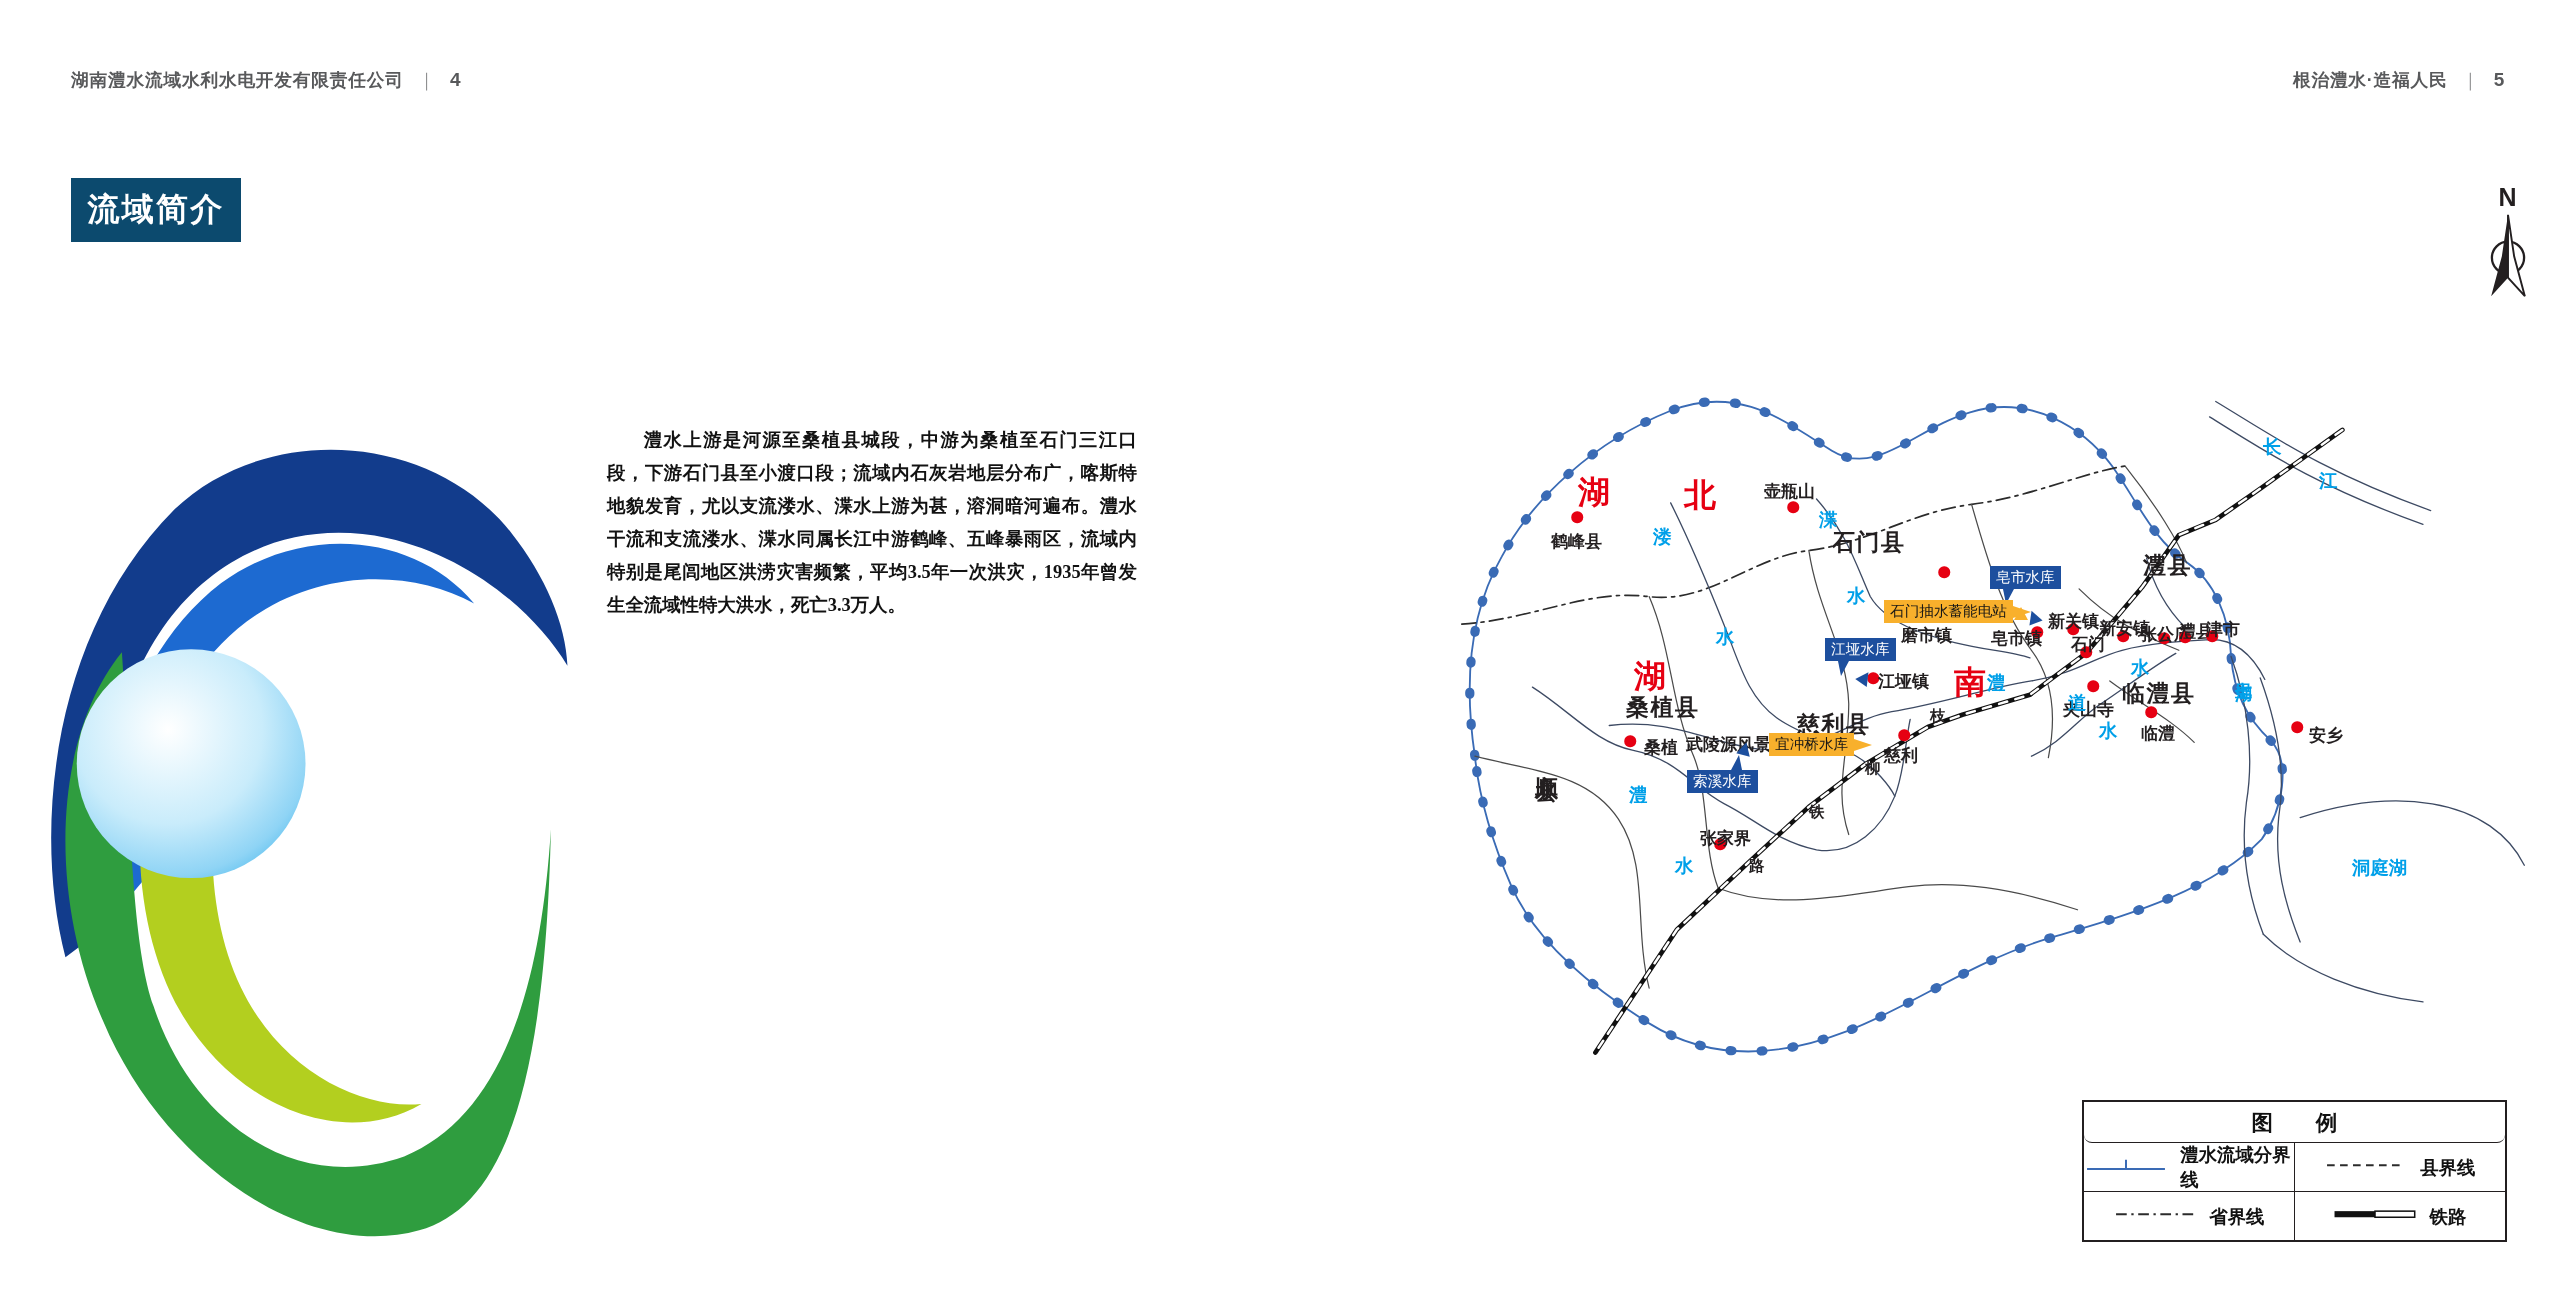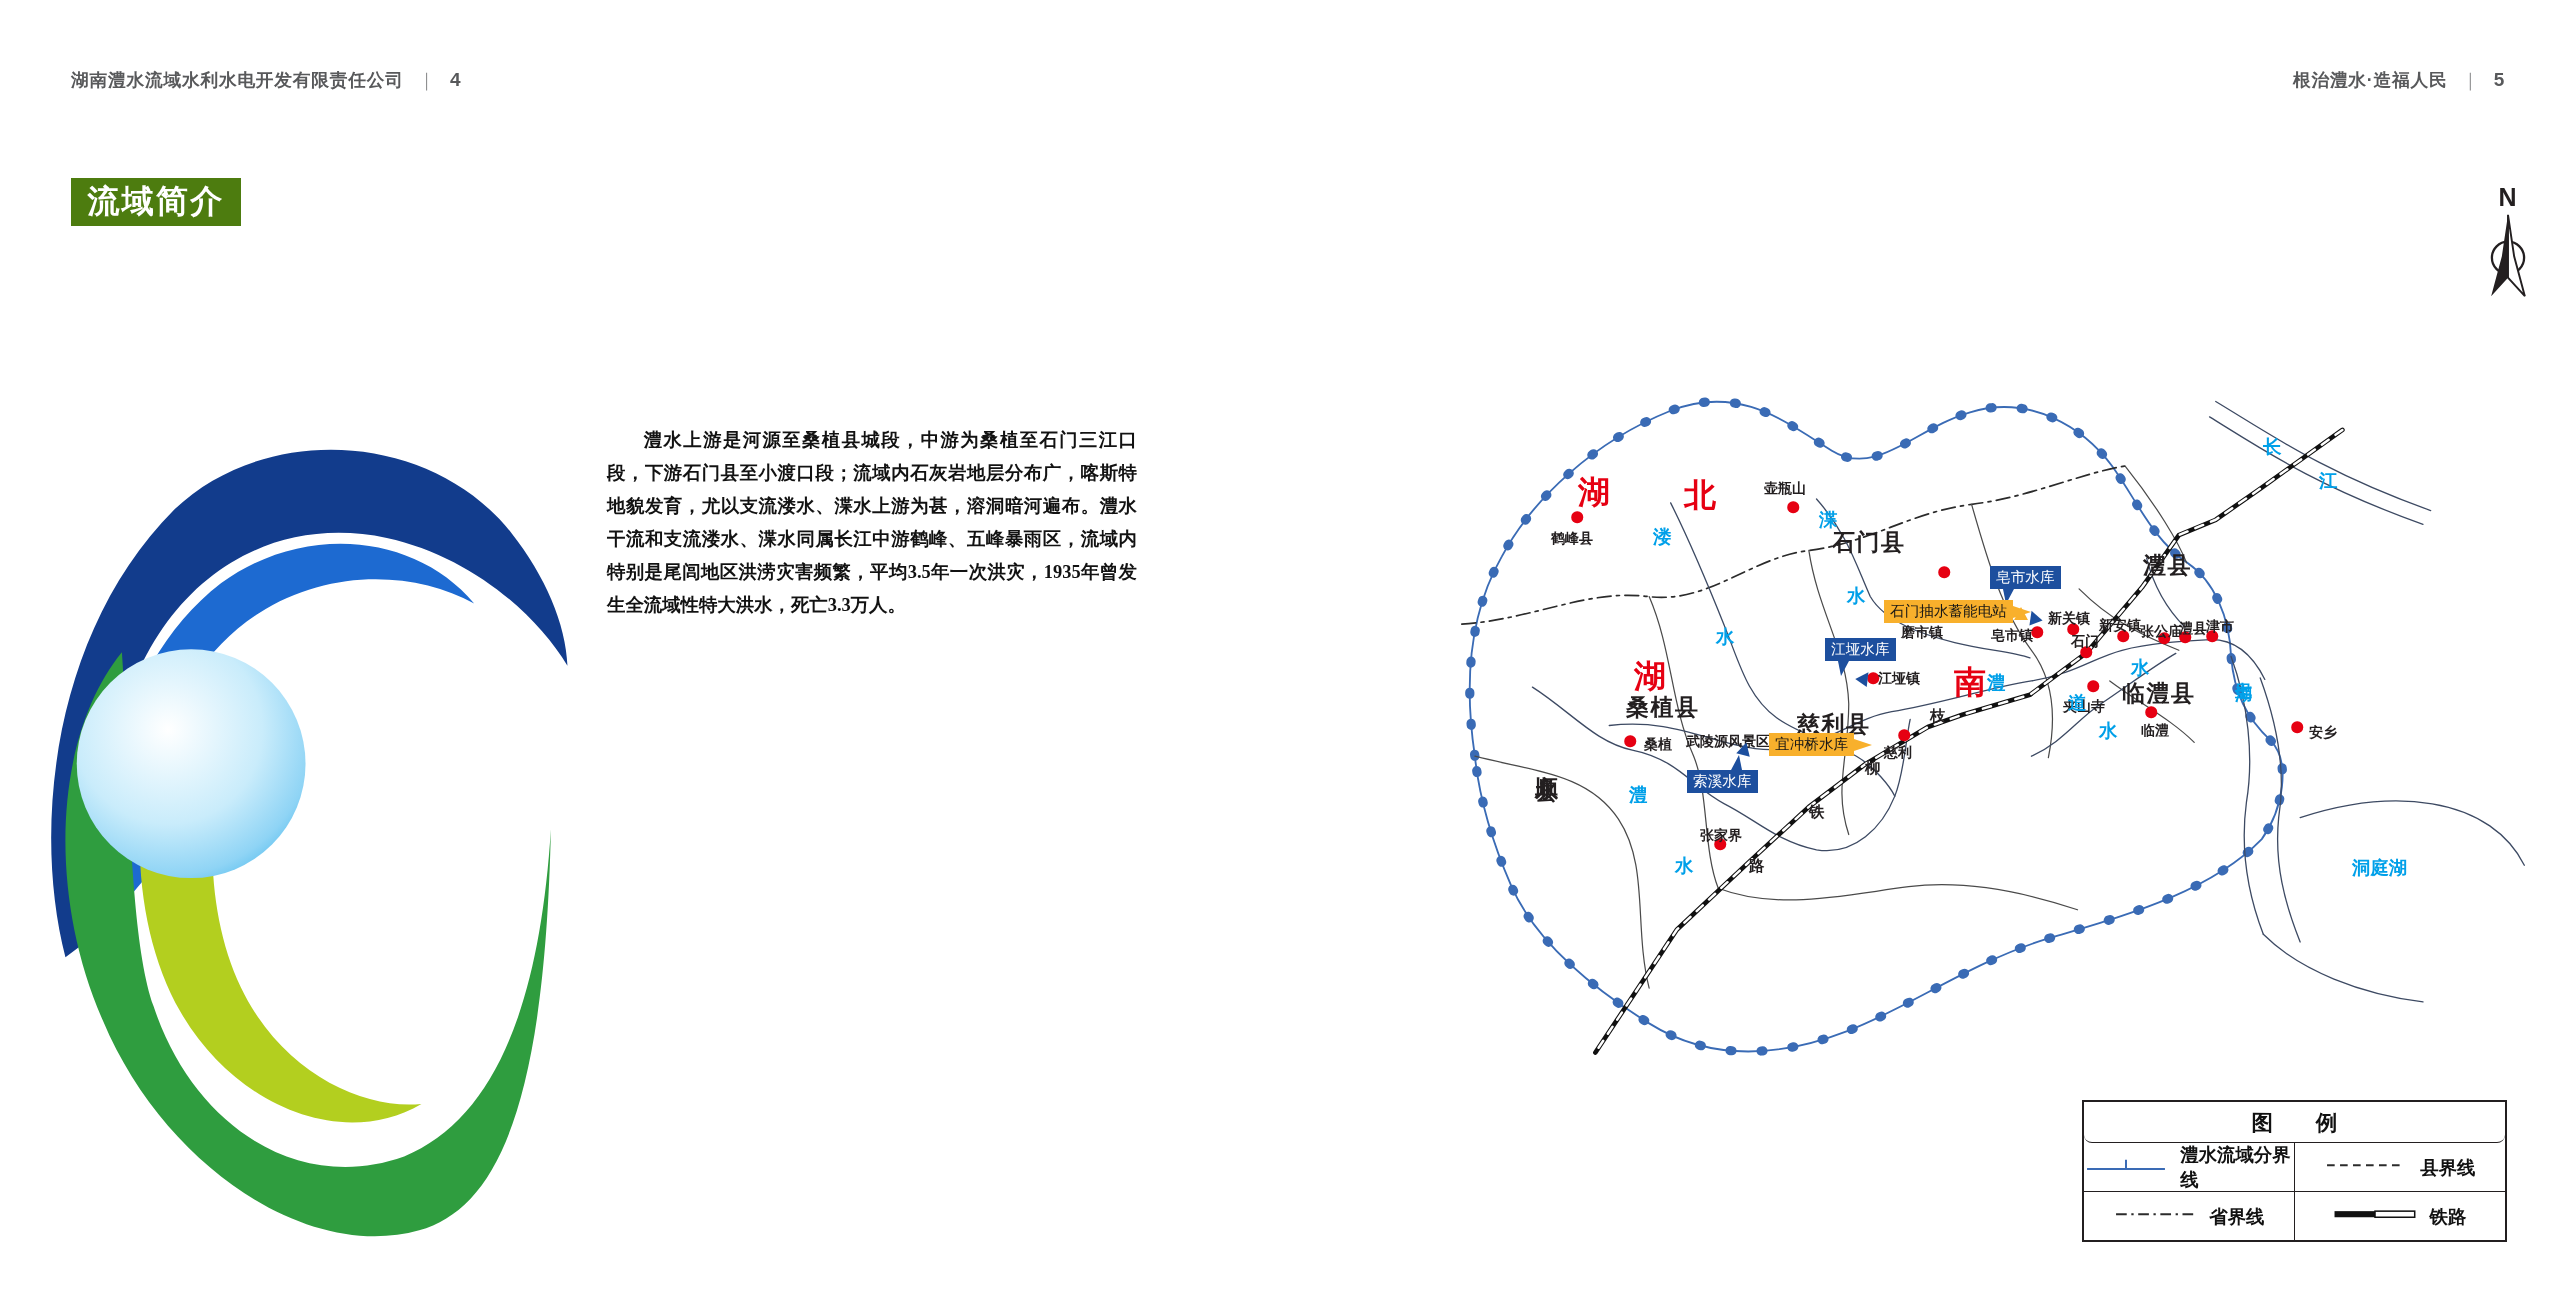--- a/index.html
+++ b/index.html
@@ -8,22 +8,22 @@
 
   
   .hdr{position:absolute;top:68px;font-size:17.7px;font-weight:bold;color:#58595b;
        letter-spacing:0.8px;white-space:nowrap;}
   .hdr .div{display:inline-block;margin:0 14px;color:#8a8b8d;font-weight:normal;}
   .hdr .pg{font-size:19px;}
   #hdr-left{left:71px;}
   #hdr-right{right:71px;text-align:right;}
 
   
-  #section-title-box{position:absolute;left:71px;top:178px;width:170px;height:48px;
-       background:#4d7c0f;display:flex;align-items:center;justify-content:center;}
+  #section-title-box{position:absolute;left:71px;top:178px;width:170px;height:64px;
+       background:#0c4a6e;display:flex;align-items:center;justify-content:center;}
   #section-title-box span{color:#fff;font-size:32px;font-weight:bold;letter-spacing:2.3px;}
   #body-text{position:absolute;left:607px;top:424px;width:530px;
        font-family:"Liberation Serif",serif;font-weight:bold;font-size:18.4px;
        line-height:33px;text-align:justify;color:#121212;}
   #body-text p{margin:0 0 35px 0;text-indent:2em;}
 
   #logo{position:absolute;left:9.2px;top:395px;width:572px;height:906px;}
 
   
   #map-title{position:absolute;left:1695px;top:183px;font-size:29px;font-weight:bold;
@@ -32,21 +32,21 @@
   #compass .n{font-size:25px;font-weight:bold;color:#231f20;line-height:26px;}
 
   #map{position:absolute;left:1417px;top:357px;width:1156px;height:737px;}
   #map svg.linework{position:absolute;left:0;top:0;width:100%;height:100%;}
   #map-overlay{position:absolute;left:0;top:0;width:100%;height:100%;}
 
   .m-lab{position:absolute;white-space:nowrap;font-weight:bold;}
   .m-prov{font-size:32px;color:#e60012;letter-spacing:1.5px;}
   .m-county{font-size:23px;color:#231f20;letter-spacing:1.5px;}
   .m-county.vert{writing-mode:vertical-rl;letter-spacing:3.1px;}
-  .m-town{font-size:14px;color:#231f20;}
+  .m-town{font-size:17px;color:#231f20;}
   .m-river{font-size:18.4px;color:#00a0e9;}
   .m-river.vert{writing-mode:vertical-rl;letter-spacing:1.5px;font-size:17px;}
   .m-rail{font-size:15.4px;color:#231f20;}
   .m-dot{position:absolute;width:11.5px;height:11.5px;border-radius:50%;background:#e60012;
          transform:translate(-50%,-50%);}
   .dam{position:absolute;width:0;height:0;border-left:7px solid transparent;
        border-right:7px solid transparent;border-bottom:13px solid #1d4f9e;
        transform-origin:50% 100%;}
   .tag{position:absolute;font-weight:normal;font-size:14.6px;padding:2.3px 6.1px;
        white-space:nowrap;line-height:18.4px;}

